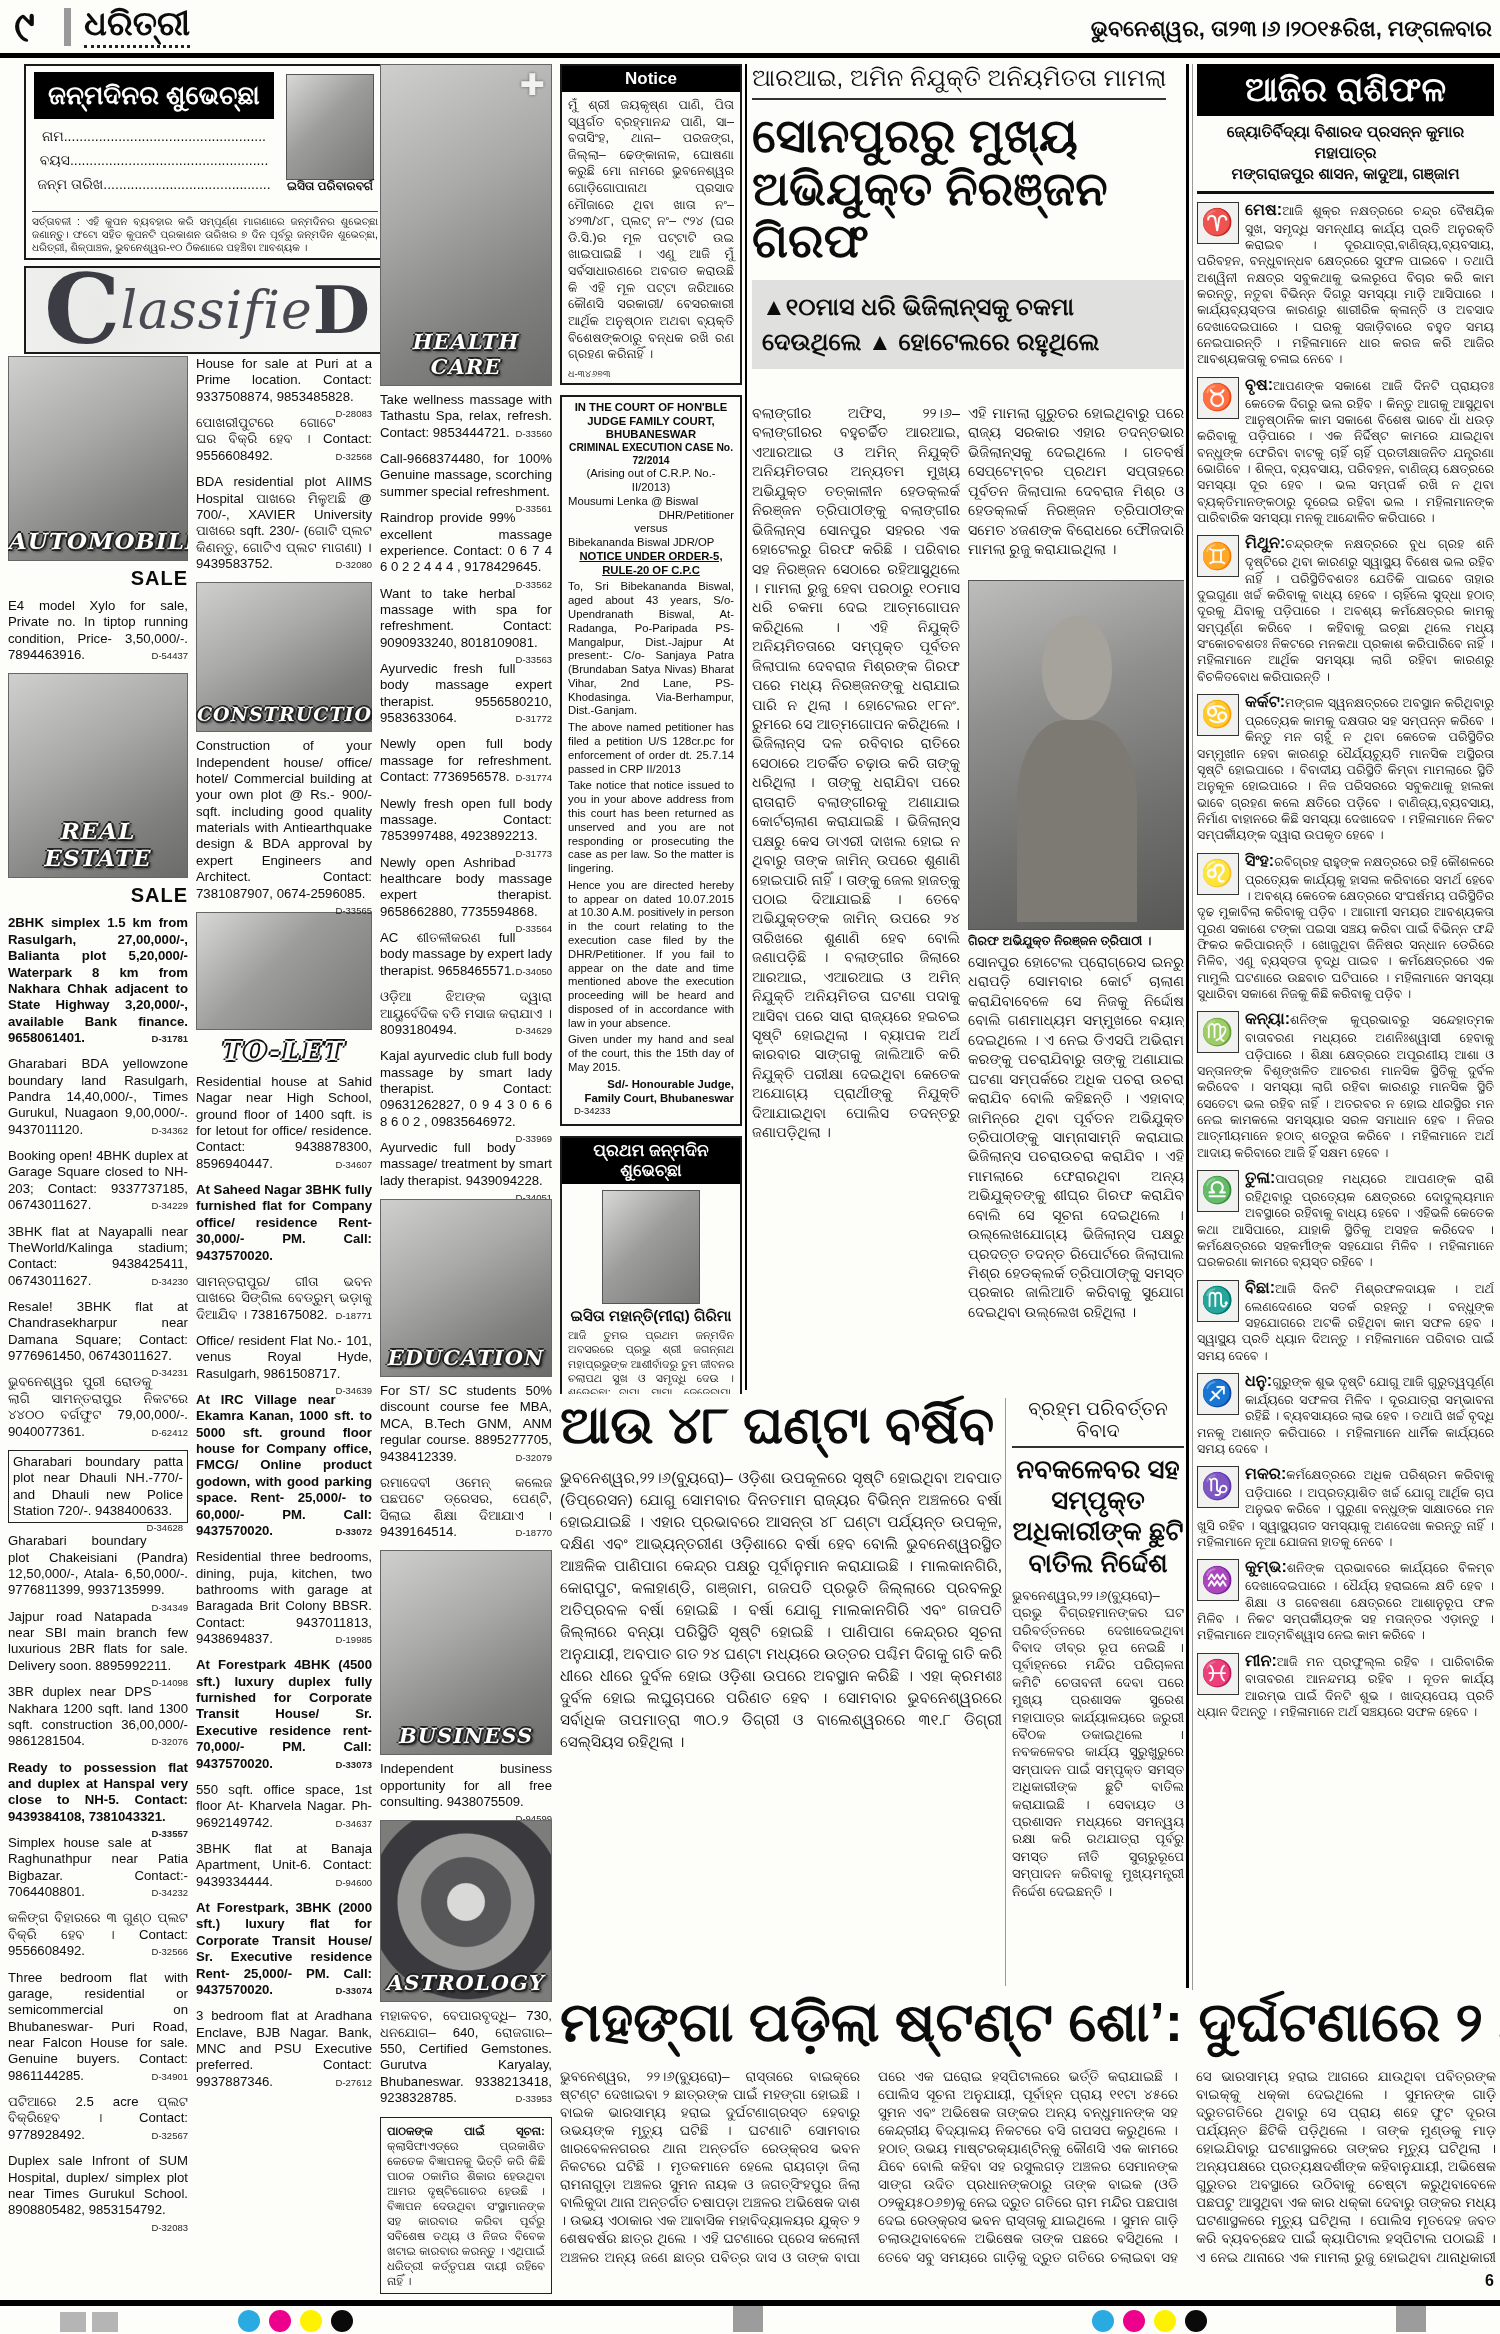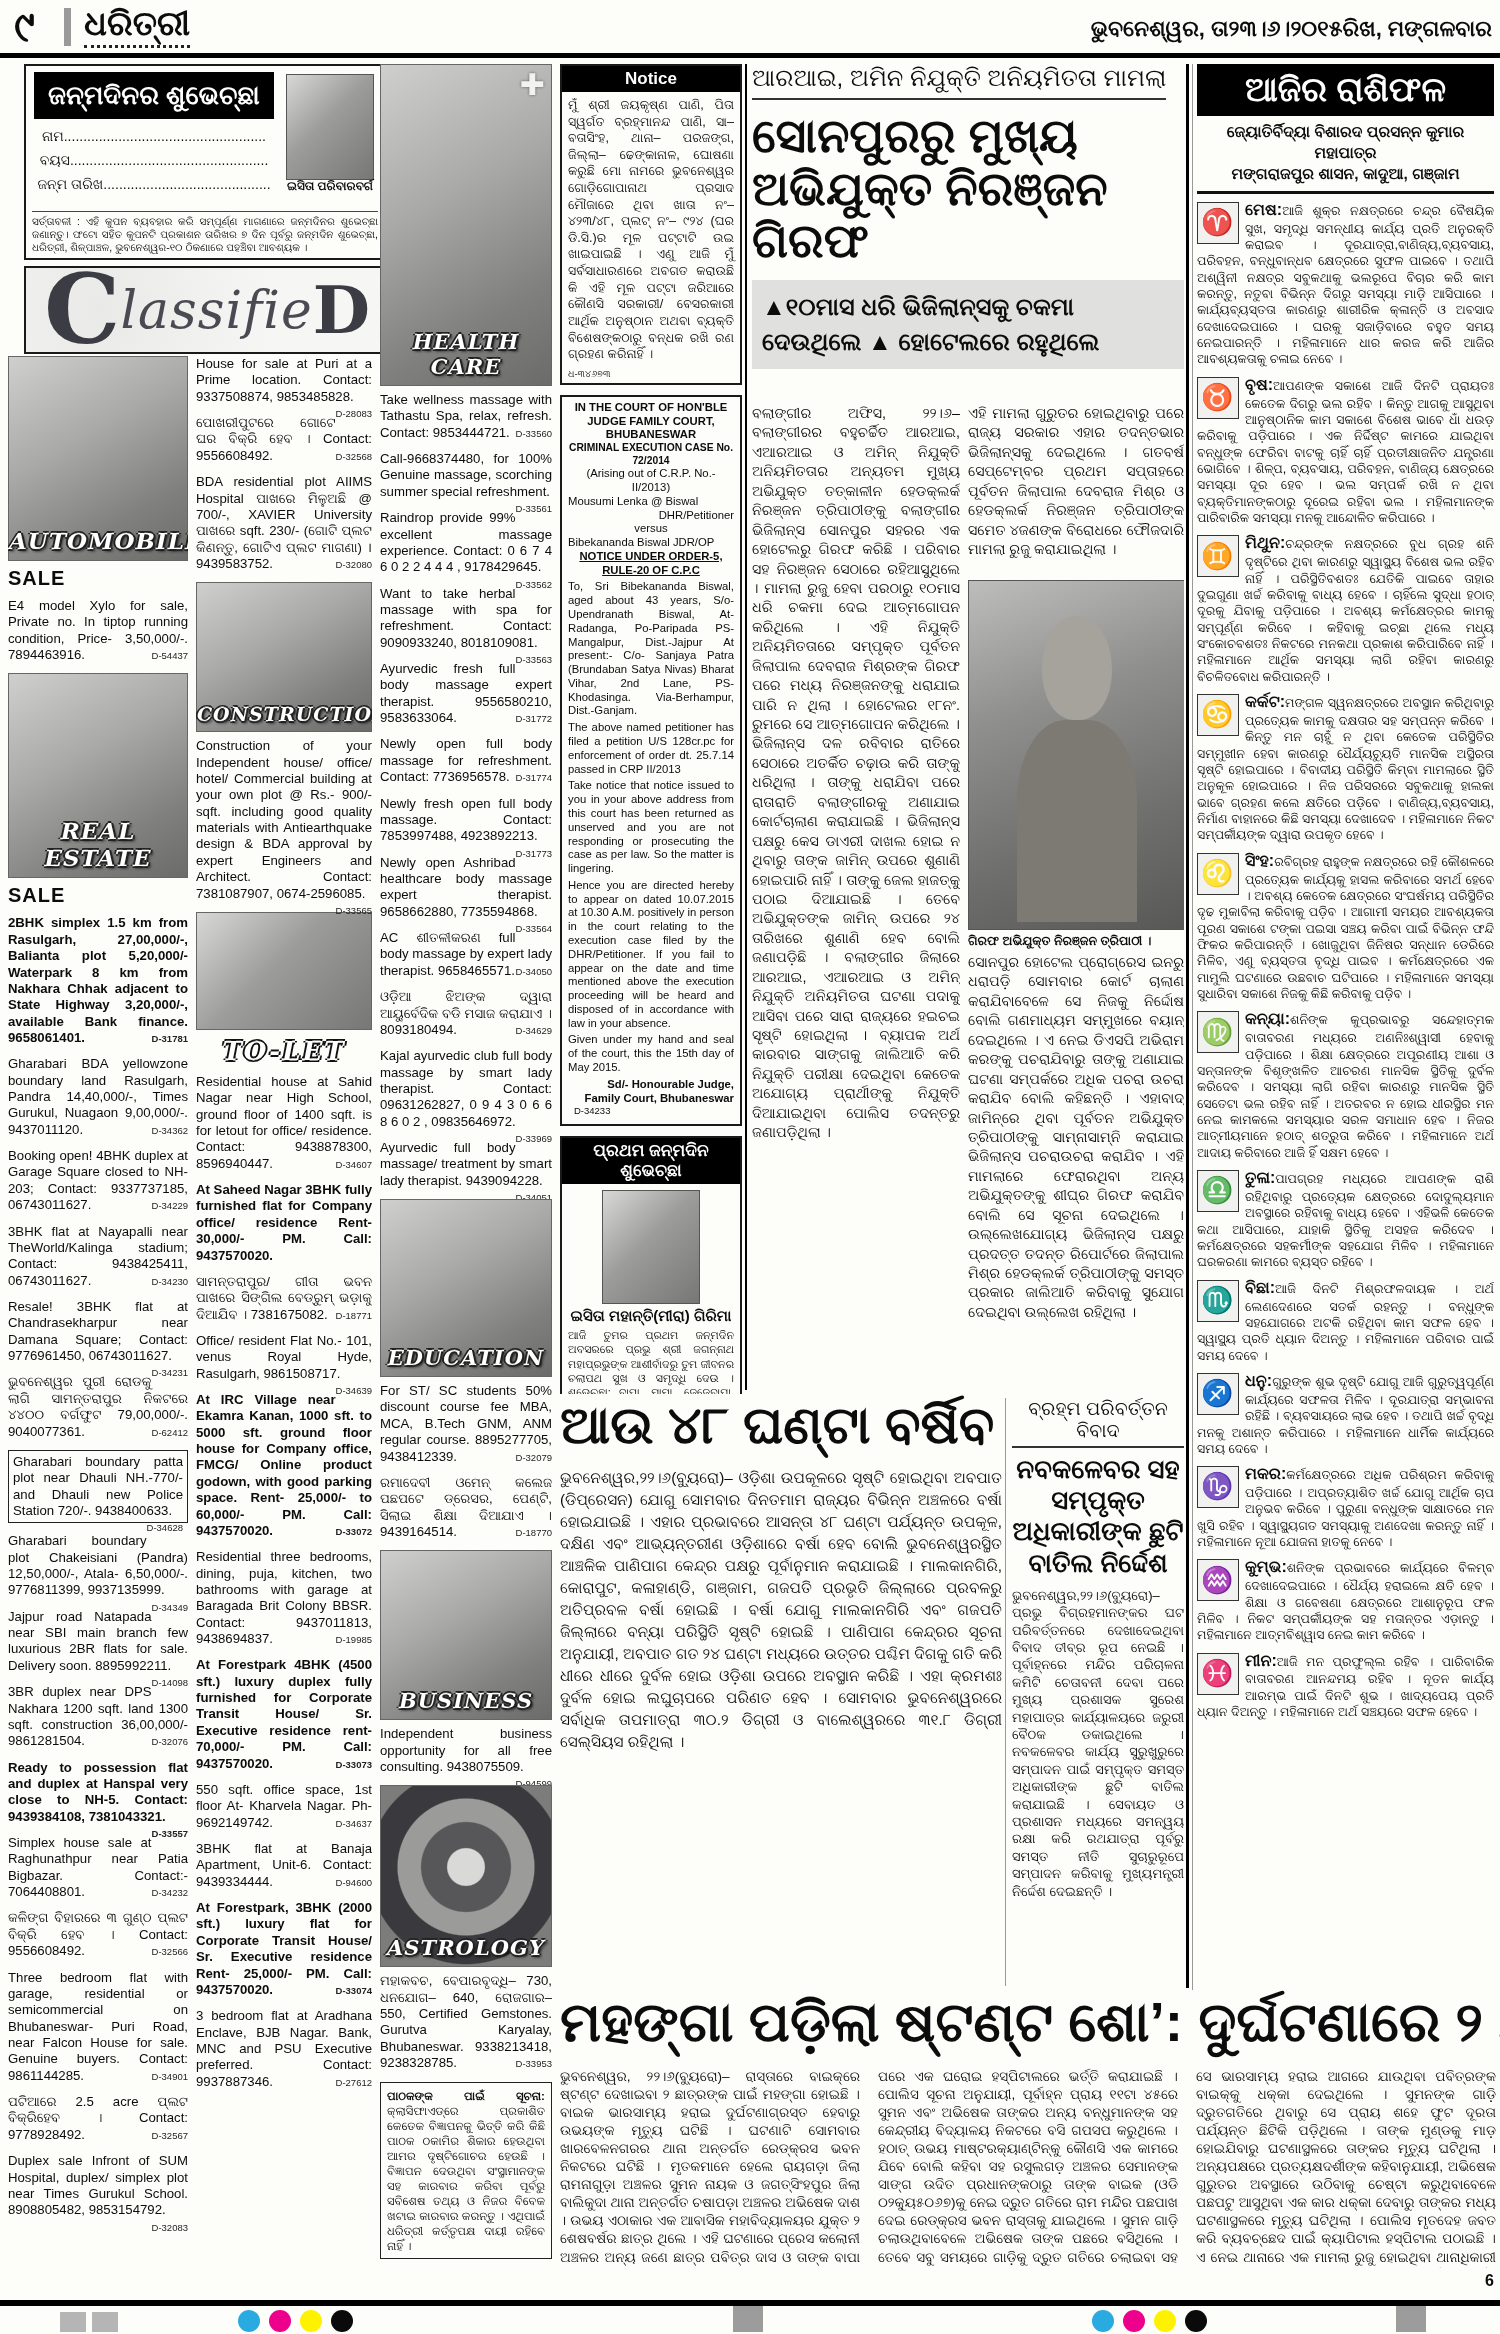--- a/index.html
+++ b/index.html
@@ -33,21 +33,21 @@
   
   .col{position:absolute;overflow:hidden;}
   .imgbox{position:relative;width:100%;margin:0 0 6px 0;border:1px solid #666;box-sizing:border-box;
           background:linear-gradient(150deg,#cfcfcd 0%,#a9a9a7 40%,#80807e 75%,#6b6b69 100%);}
   .imgbox-label{position:absolute;left:0;right:0;bottom:6px;text-align:center;color:#fff;
           font-family:"DejaVu Serif",serif;font-weight:bold;font-style:italic;letter-spacing:1px;
           text-shadow:-2px 0 #222,2px 0 #222,0 -2px #222,0 2px #222,2px 2px 3px #000;}
   .imgbox[data-deco="plus"]::before{content:"✚";position:absolute;right:6px;top:2px;font-size:30px;color:#f2f2f2;
           text-shadow:0 0 3px #555;}
   .imgbox[data-deco="wheel"]{background:radial-gradient(circle at 50% 45%,#d9d9d7 0 14%,#57575a 15% 34%,#9b9b99 35% 52%,#3a3a3e 53% 74%,#7c7c7a 75%);}
-  .col-subhead{text-align:left;font-size:20px;font-weight:bold;margin:2px 0 8px 0;letter-spacing:1px;}
+  .col-subhead{text-align:right;font-size:20px;font-weight:bold;margin:2px 0 8px 0;letter-spacing:1px;}
   .outline-label{text-align:center;font-family:"DejaVu Serif",serif;font-weight:bold;font-style:italic;font-size:26px;color:#fff;
           text-shadow:-2px 0 #111,2px 0 #111,0 -2px #111,0 2px #111;margin:2px 0 8px 0;letter-spacing:2px;}
   .ad{font-size:13.2px;line-height:1.24;text-align:justify;margin-bottom:10px;}
   .ad.bold{font-weight:bold;}
   .ad.boxed{border:1.5px solid #222;padding:3px 4px;}
   .ad .ad-id{float:right;font-size:9.5px;color:#222;margin-top:3px;}
   .photo-ph{width:100%;margin-bottom:6px;border:1px solid #666;box-sizing:border-box;}
   .reader-notice{border:1.5px solid #222;padding:5px 6px;font-size:11.6px;line-height:1.3;text-align:justify;margin-bottom:8px;}
   
   .c4box{border:2px solid #1a1a1a;margin-bottom:10px;box-sizing:border-box;}
@@ -196,21 +196,21 @@
       <div class="ad"><span class="ad-text">Newly open Ashribad healthcare body massage expert therapist. 9658662880, 7735594868.</span><span class="ad-id">D-33564</span></div>
       <div class="ad"><span class="ad-text">AC ଶୀତଳୀକରଣ full body massage by expert lady therapist. 9658465571.</span><span class="ad-id">D-34050</span></div>
       <div class="ad"><span class="ad-text">ଓଡ଼ିଆ ଝିଅଙ୍କ ଦ୍ୱାରା ଆୟୁର୍ବେଦିକ ବଡି ମସାଜ କରାଯାଏ । 8093180494.</span><span class="ad-id">D-34629</span></div>
       <div class="ad"><span class="ad-text">Kajal ayurvedic club full body massage by smart lady therapist. Contact: 09631262827, 0 9 4 3 0 6 6 8 6 0 2 , 09835646972.</span><span class="ad-id">D-33969</span></div>
       <div class="ad"><span class="ad-text">Ayurvedic full body massage/ treatment by smart lady therapist. 9439094228.</span><span class="ad-id">D-34051</span></div>
       <div class="imgbox ph" style="height: 178px;">
         <div class="imgbox-label" style="font-size: 21px;">EDUCATION</div>
       </div>
       <div class="ad"><span class="ad-text">For ST/ SC students 50% discount course fee MBA, MCA, B.Tech GNM, ANM regular course. 8895277705, 9438412339.</span><span class="ad-id">D-32079</span></div>
       <div class="ad"><span class="ad-text">ରମାଦେବୀ ଓମେନ୍ କଲେଜ ପଛପଟେ ଡ୍ରେସର, ପେଣ୍ଟି, ସିଲାଇ ଶିକ୍ଷା ଦିଆଯାଏ । 9439164514.</span><span class="ad-id">D-18770</span></div>
-      <div class="imgbox ph" style="height: 170px; text-decoration: underline;">
+      <div class="imgbox ph" style="height: 205px; text-decoration: underline;">
         <div class="imgbox-label" style="font-size: 21px;">BUSINESS</div>
       </div>
       <div class="ad"><span class="ad-text">Independent business opportunity for all free consulting. 9438075509.</span><span class="ad-id">D-94599</span></div>
       <div class="imgbox ph" data-deco="wheel" style="height: 182px;">
         <div class="imgbox-label" style="font-size: 21px;">ASTROLOGY</div>
       </div>
       <div class="ad"><span class="ad-text">ମହାକବଚ, ବେପାରବୃଦ୍ଧି– 730, ଧନଯୋଗ– 640, ରୋଜଗାର– 550, Certified Gemstones. Gurutva Karyalay, Bhubaneswar. 9338213418, 9238328785.</span><span class="ad-id">D-33953</span></div>
       <div class="reader-notice"><strong>ପାଠକଙ୍କ ପାଇଁ ସୂଚନା:</strong> କ୍ଲାସିଫାଏଡ୍‌ରେ ପ୍ରକାଶିତ କେତେକ ବିଜ୍ଞାପନକୁ ଭିତ୍ତି କରି କିଛି ପାଠକ ଠକାମିର ଶିକାର ହେଉଥିବା ଆମର ଦୃଷ୍ଟିଗୋଚର ହେଉଛି । ବିଜ୍ଞାପନ ଦେଉଥିବା ସଂସ୍ଥାମାନଙ୍କ ସହ କାରବାର କରିବା ପୂର୍ବରୁ ସବିଶେଷ ତଥ୍ୟ ଓ ନିଜର ବିବେକ ଖଟାଇ କାରବାର କରନ୍ତୁ । ଏଥିପାଇଁ ଧରିତ୍ରୀ କର୍ତ୍ତୃପକ୍ଷ ଦାୟୀ ରହିବେ ନାହିଁ ।</div>
     </div>
 

